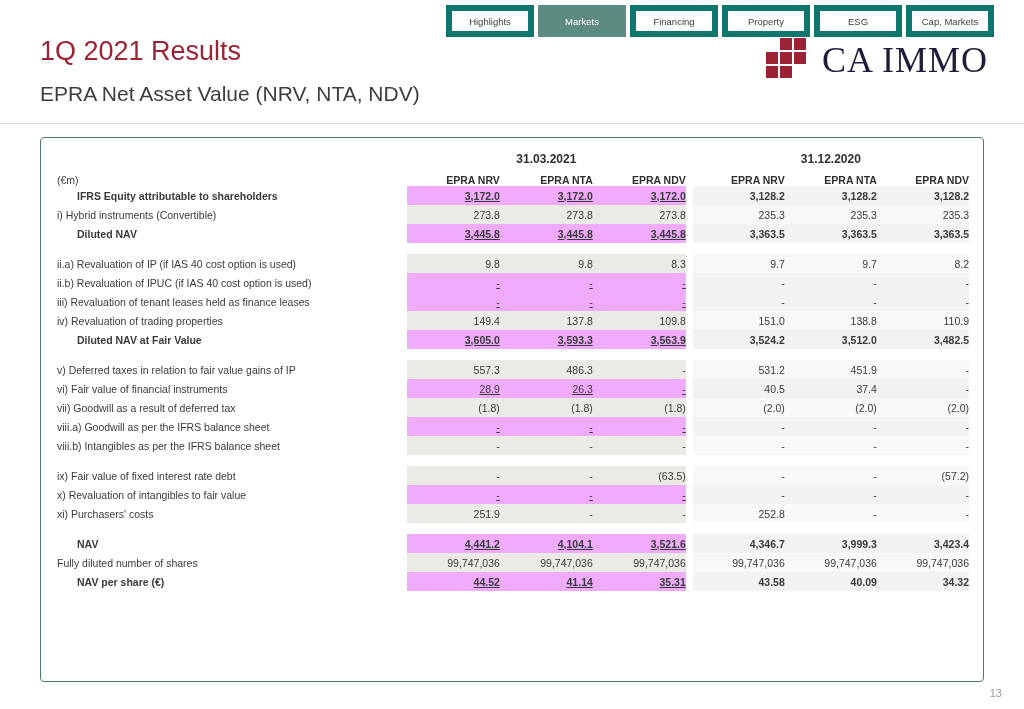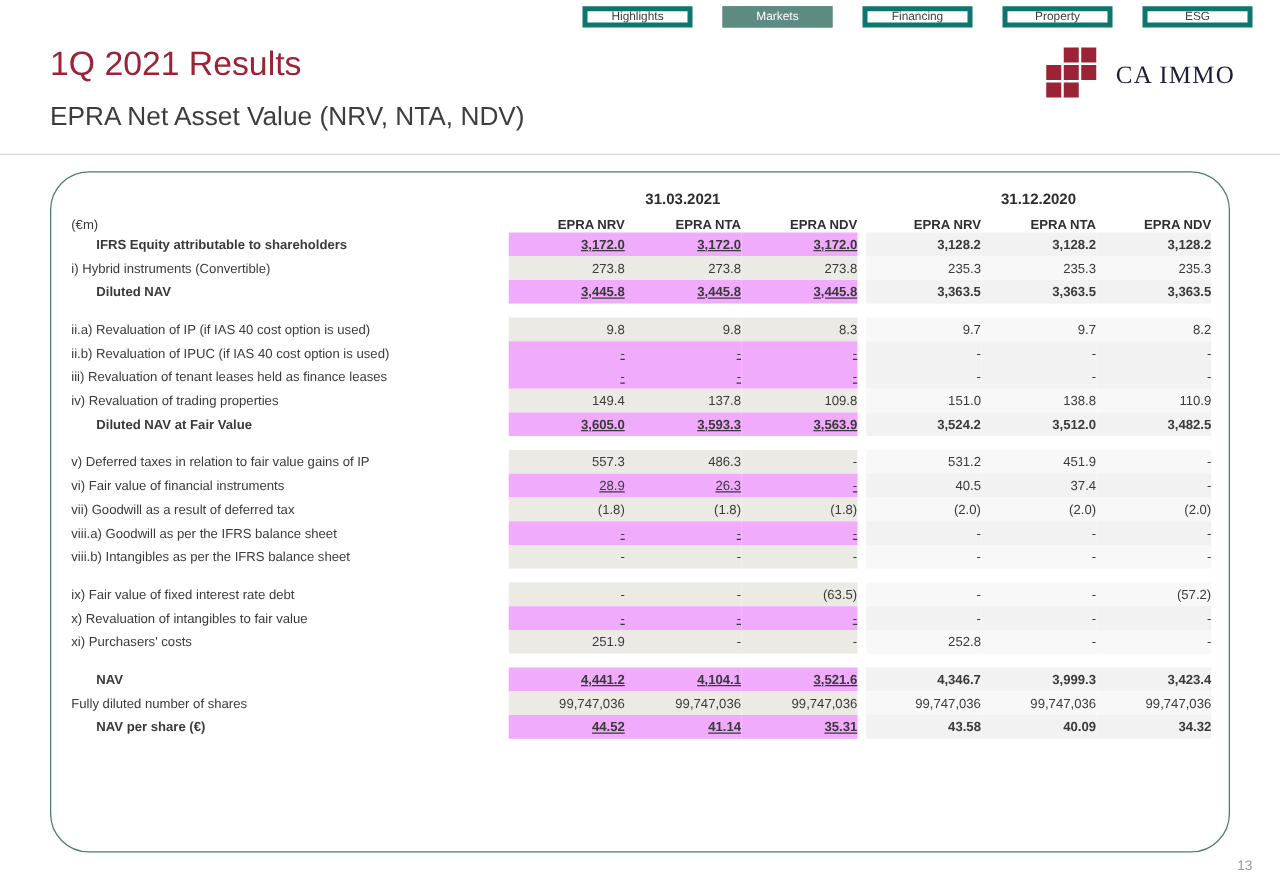--- a/index.html
+++ b/index.html
@@ -11,29 +11,28 @@
     position:relative;
     overflow:hidden;
   }
 
   
   .nav {
     position:absolute; top:5px; left:446px;
     display:flex; gap:4px;
   }
   .nav .tab {
-    width:88px; height:17px;
-    border:4px solid #0f766e;
+    width:88px; height:32px;
+    border:6px solid #0f766e;
     background:#ffffff;
     color:#3c3c3c;
     font-size:9.5px;
     display:flex; align-items:center; justify-content:center;
     box-sizing:border-box;
     font-family:"Liberation Sans", sans-serif;
-    margin-left:20px;
   }
   .nav .tab.active {
     background:#5d8b82;
     color:#ffffff;
     border-color:#5d8b82;
   }
 
   
   .title {
     position:absolute; left:40px; top:36px;
@@ -53,30 +52,30 @@
     background:#d6d6d6;
   }
 
   
   .logo { position:absolute; right:36px; top:38px; display:flex; align-items:center; gap:12px; }
   .logo-mark { width:44px; height:44px; position:relative; }
   .logo-mark i {
     position:absolute; width:12px; height:12px; background:#9b2335; display:block;
   }
   .logo-text {
-    font-size:20px; color:#1d1d3a; letter-spacing:1px;
+    font-size:36px; color:#1d1d3a; letter-spacing:1px;
     font-family:"Liberation Serif", serif;
   }
 
   
   .card {
     position:absolute; left:40px; top:137px;
     width:944px; height:545px;
     border:1px solid #4a7c74;
-    border-radius:31px;
+    border-radius:4px;
     box-sizing:border-box;
     background:#ffffff;
     overflow:hidden;
   }
   table.nav-table {
     position:absolute; left:16px; top:6px;
     width:912px;
     border-collapse:collapse;
     font-size:11px;
     font-family:"Liberation Sans", sans-serif;

